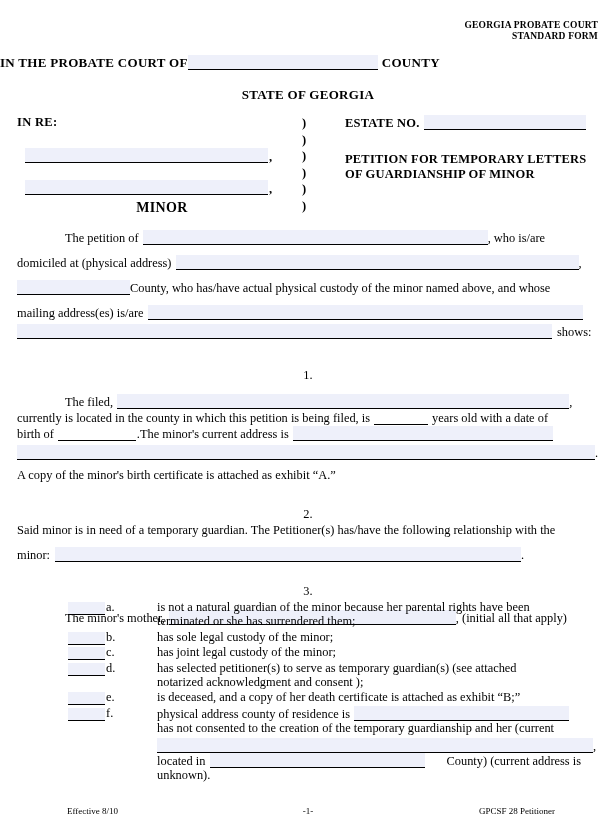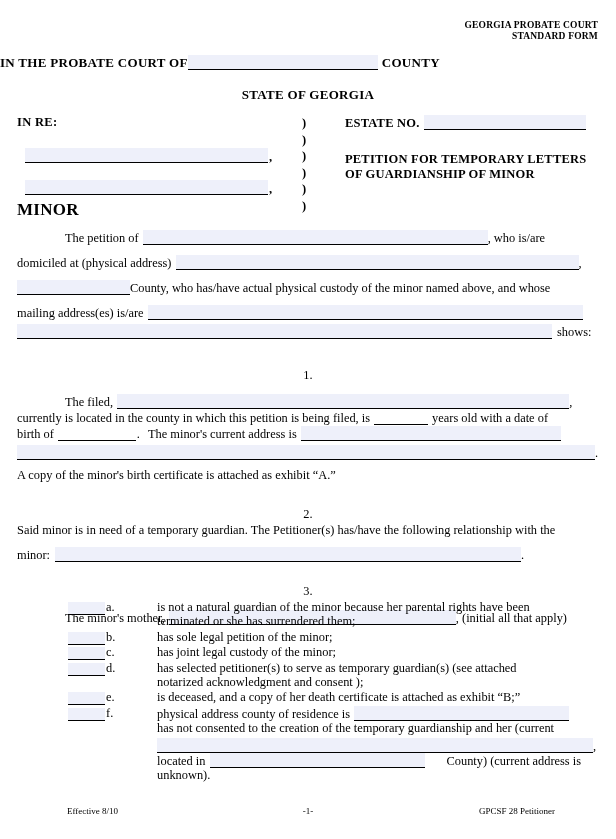--- a/index.html
+++ b/index.html
@@ -66,21 +66,21 @@
   }
 
   
   .caption { position: absolute; left: 17px; top: 115px; width: 582px; }
   .cap-left  { position: absolute; left: 0;   top: 0; width: 290px; }
   .cap-paren { position: absolute; left: 285px; top: 0; width: 20px;
                font-size: 12.5px; line-height: 16.5px; font-weight: bold; }
   .cap-right { position: absolute; left: 328px; top: 0; width: 270px; }
 
   .inre { font-size: 12.5px; font-weight: bold; letter-spacing: .3px; }
-  .minor-lbl { font-size: 17px; font-weight: bold; letter-spacing: .3px; }
+  .minor-lbl { font-size: 14px; font-weight: bold; letter-spacing: .3px; text-align: center; }
 
   .estate-row { font-size: 12.5px; font-weight: bold; letter-spacing: .2px;
                 white-space: nowrap; }
   .pet-title { font-size: 12.5px; font-weight: bold; line-height: 15px;
                letter-spacing: .2px; }
 
   
   .body { position: absolute; left: 17px; top: 218px; width: 582px;
           font-size: 12.4px; line-height: 16px; }
   .para { margin: 0; }
@@ -204,21 +204,21 @@
 
     <div class="para">
       <span class="ind"></span><span>The filed,</span><span class="blank" style="width:452px;margin-left:4px;"></span><span>,</span>
     </div>
 
     <div class="para">
       <span>currently is located in the county in which this petition is being filed, is</span><span class="blank-plain" style="width:54px;margin:0 4px;"></span><span>years old with a date of</span>
     </div>
 
     <div class="para">
-      <span>birth of</span><span class="blank-plain" style="width:78px;margin:0 1px 0 4px;"></span><span>.</span><span style="margin-left:8px;">The minor's current address is</span><span class="blank" style="width:260px;margin-left:4px;"></span>
+      <span>birth of</span><span class="blank-plain" style="width:78px;margin:0 1px 0 4px;"></span><span>.</span><span style="">The minor's current address is</span><span class="blank" style="width:260px;margin-left:4px;"></span>
     </div>
 
     <div class="para" style="margin-top:3px;">
       <span class="blank" style="width:578px;"></span><span>.</span>
     </div>
 
     <div style="height:6px"></div>
 
     <div class="para">A copy of the minor's birth certificate is attached as exhibit “A.”</div>
 
@@ -251,21 +251,21 @@
     <div class="item">
       <span class="item-blank"></span>
       <span class="item-letter">a.</span>
       <span class="item-text">is not a natural guardian of the minor because her parental rights have been</span>
       <span class="item-text">terminated or she has surrendered them;</span>
     </div>
 
     <div class="item" style="margin-top:1px;">
       <span class="item-blank"></span>
       <span class="item-letter">b.</span>
-      <span class="item-text">has sole legal petition of the minor;</span>
+      <span class="item-text">has sole legal custody of the minor;</span>
     </div>
 
     <div class="item" style="margin-top:1px;">
       <span class="item-blank"></span>
       <span class="item-letter">c.</span>
       <span class="item-text">has joint legal custody of the minor;</span>
     </div>
 
     <div class="item" style="margin-top:1px;">
       <span class="item-blank"></span>

